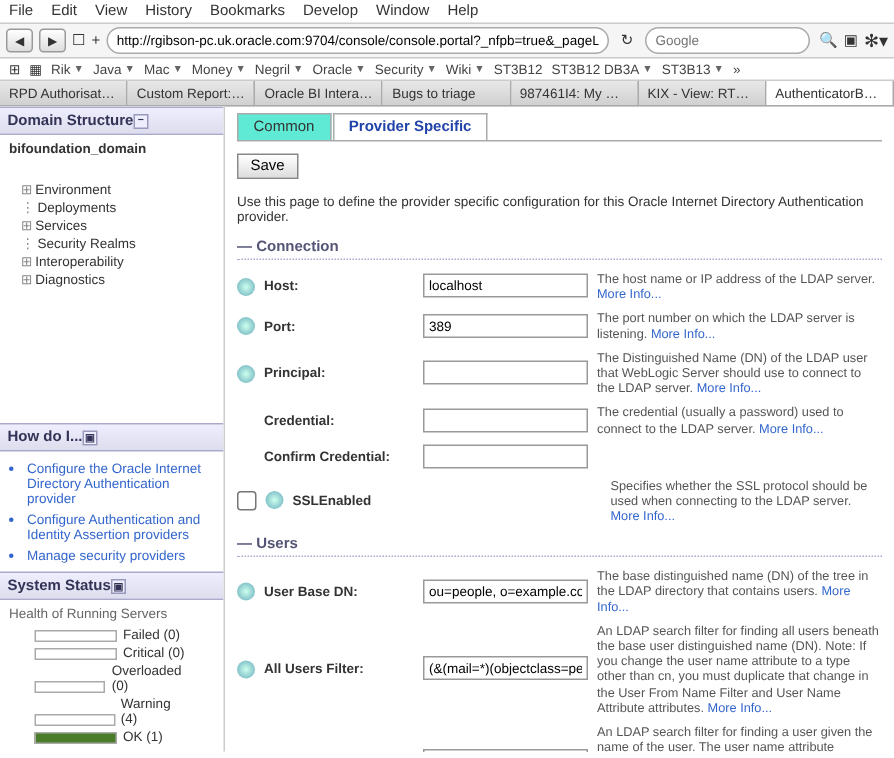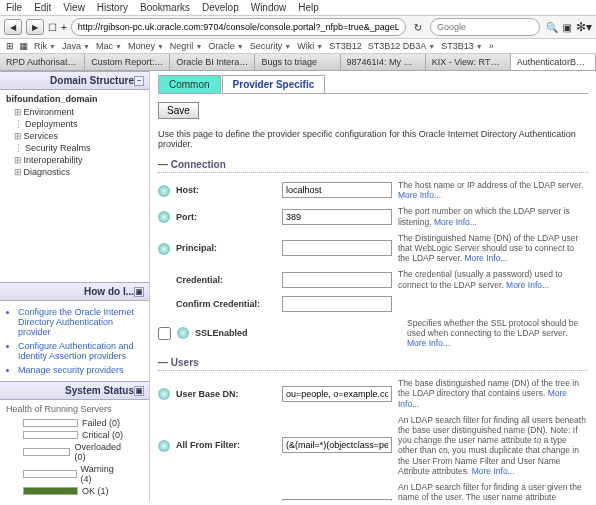--- a/index.html
+++ b/index.html
@@ -13,33 +13,33 @@
 .search-field{width:110px;height:18px;border:1px solid #aaa;border-radius:9px;padding:0 6px;font-size:9px}
 .icon-gear{font-size:12px}
 .bookmarks{display:flex;gap:6px;padding:2px 6px;font-size:9px;color:#333;border-bottom:1px solid #ccc;align-items:center}
 .bm{display:flex;align-items:center;gap:2px;cursor:default;color:#444}
 .bm .dd{font-size:7px;color:#666}
 .tabbar{display:flex;background:#d8d8d8;border-bottom:1px solid #aaa}
 .tab{flex:1;padding:3px 6px;font-size:9px;background:linear-gradient(#e8e8e8,#d0d0d0);border-right:1px solid #aaa;white-space:nowrap;overflow:hidden;text-overflow:ellipsis;cursor:default}
 .tab.active{background:#fff}
 .main{display:flex;height:calc(100% - 75px)}
 .sidebar{width:150px;border-right:1px solid #ccc;background:#fff;display:flex;flex-direction:column;overflow:hidden}
-.panel-hd{background:linear-gradient(#eef,#dde);border-top:1px solid #aac;border-bottom:1px solid #aac;padding:3px 5px;font-size:10px;font-weight:bold;color:#335;display:flex;justify-content:flex-end;align-items:center}
+.panel-hd{background:linear-gradient(#eef,#dde);border-top:1px solid #aac;border-bottom:1px solid #aac;padding:3px 5px;font-size:10px;font-weight:bold;color:#335;display:flex;justify-content:flex-start;align-items:center}
 .panel-ctrl{display:flex;gap:2px}
 .panel-ctrl span{width:10px;height:10px;border:1px solid #99b;background:#eef;font-size:7px;display:flex;align-items:center;justify-content:center}
 .tree{padding:4px 6px;font-size:9px}
-.tree .root{font-weight:bold;margin-bottom:2px}
+.tree .root{font-weight:bold;margin-bottom:16px}
 .tree ul{list-style:none;padding-left:8px}
 .tree li{padding:1px 0;color:#333}
 .tree .exp{color:#888;margin-right:2px}
 .howdo{padding:4px 6px;font-size:9px}
 .howdo li{list-style:disc;margin-left:12px;color:#36c;padding:2px 0;cursor:pointer}
 .status-body{padding:4px 6px;font-size:9px}
 .status-sub{color:#666;margin-bottom:3px}
-.status-row{display:flex;align-items:center;gap:4px;padding:1px 17px}
+.status-row{display:flex;align-items:flex-end;gap:4px;padding:1px 17px}
 .bar{width:55px;height:8px;border:1px solid #aaa;background:#fff}
 .bar.ok{background:#4a7c2a}
 .content{flex:1;overflow:auto;padding:4px 8px}
 .subtabs{display:flex;border-bottom:1px solid #aaa;margin-bottom:4px}
 .subtab{padding:3px 10px;font-size:10px;border:1px solid #aaa;border-bottom:none;background:#5eead4;margin-right:1px;cursor:default}
 .subtab.active{background:#fff;font-weight:bold;color:#24a}
 .save-btn{padding:2px 8px;font-size:10px;border:1px solid #888;background:linear-gradient(#fff,#ddd);margin:4px 0}
 .intro{font-size:9px;color:#333;margin:6px 0 10px}
 .section-hd{font-size:10px;font-weight:bold;color:#557;border-bottom:1px dotted #aac;margin:6px 0 4px;padding-bottom:2px}
 .form-row{display:flex;align-items:center;padding:3px 0;gap:6px}
@@ -254,21 +254,21 @@
 
     <div class="form-row">
         <div class="fld-icon"></div>
         <div class="fld-label">User Base DN:</div>
         <input class="fld-input" value="ou=people, o=example.co" style="">
         <div class="fld-desc"><span>The base distinguished name (DN) of the tree in the LDAP directory that contains users.</span> <a>More Info...</a></div>
       </div>
 
     <div class="form-row">
         <div class="fld-icon"></div>
-        <div class="fld-label">All From Filter:</div>
+        <div class="fld-label">All Users Filter:</div>
         <input class="fld-input" value="(&amp;(mail=*)(objectclass=pe" style="">
         <div class="fld-desc"><span>An LDAP search filter for finding all users beneath the base user distinguished name (DN). Note: If you change the user name attribute to a type other than cn, you must duplicate that change in the User From Name Filter and User Name Attribute attributes.</span> <a>More Info...</a></div>
       </div>
 
     <div class="form-row">
         <div class="fld-icon"></div>
         <div class="fld-label">User From Name Filter:</div>
         <input class="fld-input" value="(&amp;(mail=%u)(objectclass=" style="">
         <div class="fld-desc"><span>An LDAP search filter for finding a user given the name of the user. The user name attribute specified in this filter must match the one specified in the All Users Filter and User Name Attribute attributes.</span> </div>
       </div>

